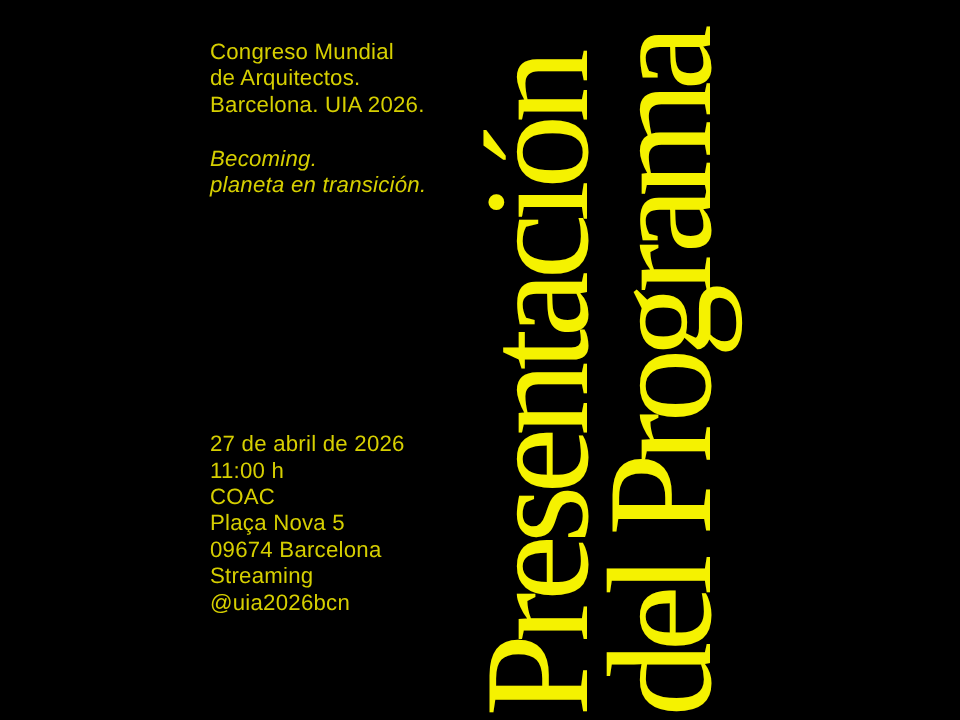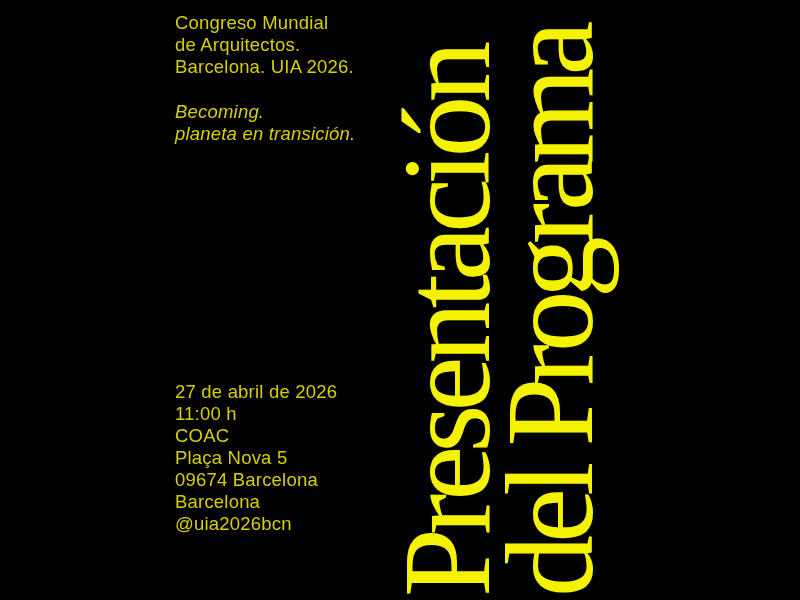--- a/index.html
+++ b/index.html
@@ -18,22 +18,22 @@
   
   .copy {
     position: absolute;
     left: 175px;
     color: #D6CF00;
     font-size: 18.5px;
     line-height: 22px;
     letter-spacing: 0.2px;
     font-weight: 400;
   }
-  .copy-top { top: 12px; }
-  .copy-bottom { top: 381px; }
+  .copy-top { top: 32px; }
+  .copy-bottom { top: 359px; }
   .group { margin: 0; }
   .group + .group-top { margin-top: 23px; font-style: italic; }
   .group + .group-bottom { }
   .ln { display: block; }
   
   .vline {
     position: absolute;
     transform-origin: 0 0;
     transform: rotate(-90deg);
     white-space: nowrap;
@@ -75,21 +75,21 @@
     <p class="group">
       <span class="ln">27 de abril de 2026</span>
       <span class="ln">11:00 h</span>
     </p>
     <p class="group group-bottom">
       <span class="ln">COAC</span>
       <span class="ln">Plaça Nova 5</span>
       <span class="ln">09674 Barcelona</span>
     </p>
     <p class="group group-bottom">
-      <span class="ln">Barcelona</span>
+      <span class="ln">Streaming</span>
       <span class="ln">@uia2026bcn</span>
     </p>
   </div>
 
   <div class="vline vline-1">Presentación</div>
   <div class="vline vline-2">del Programa</div>
 
 </div>
 
 </body></html>

